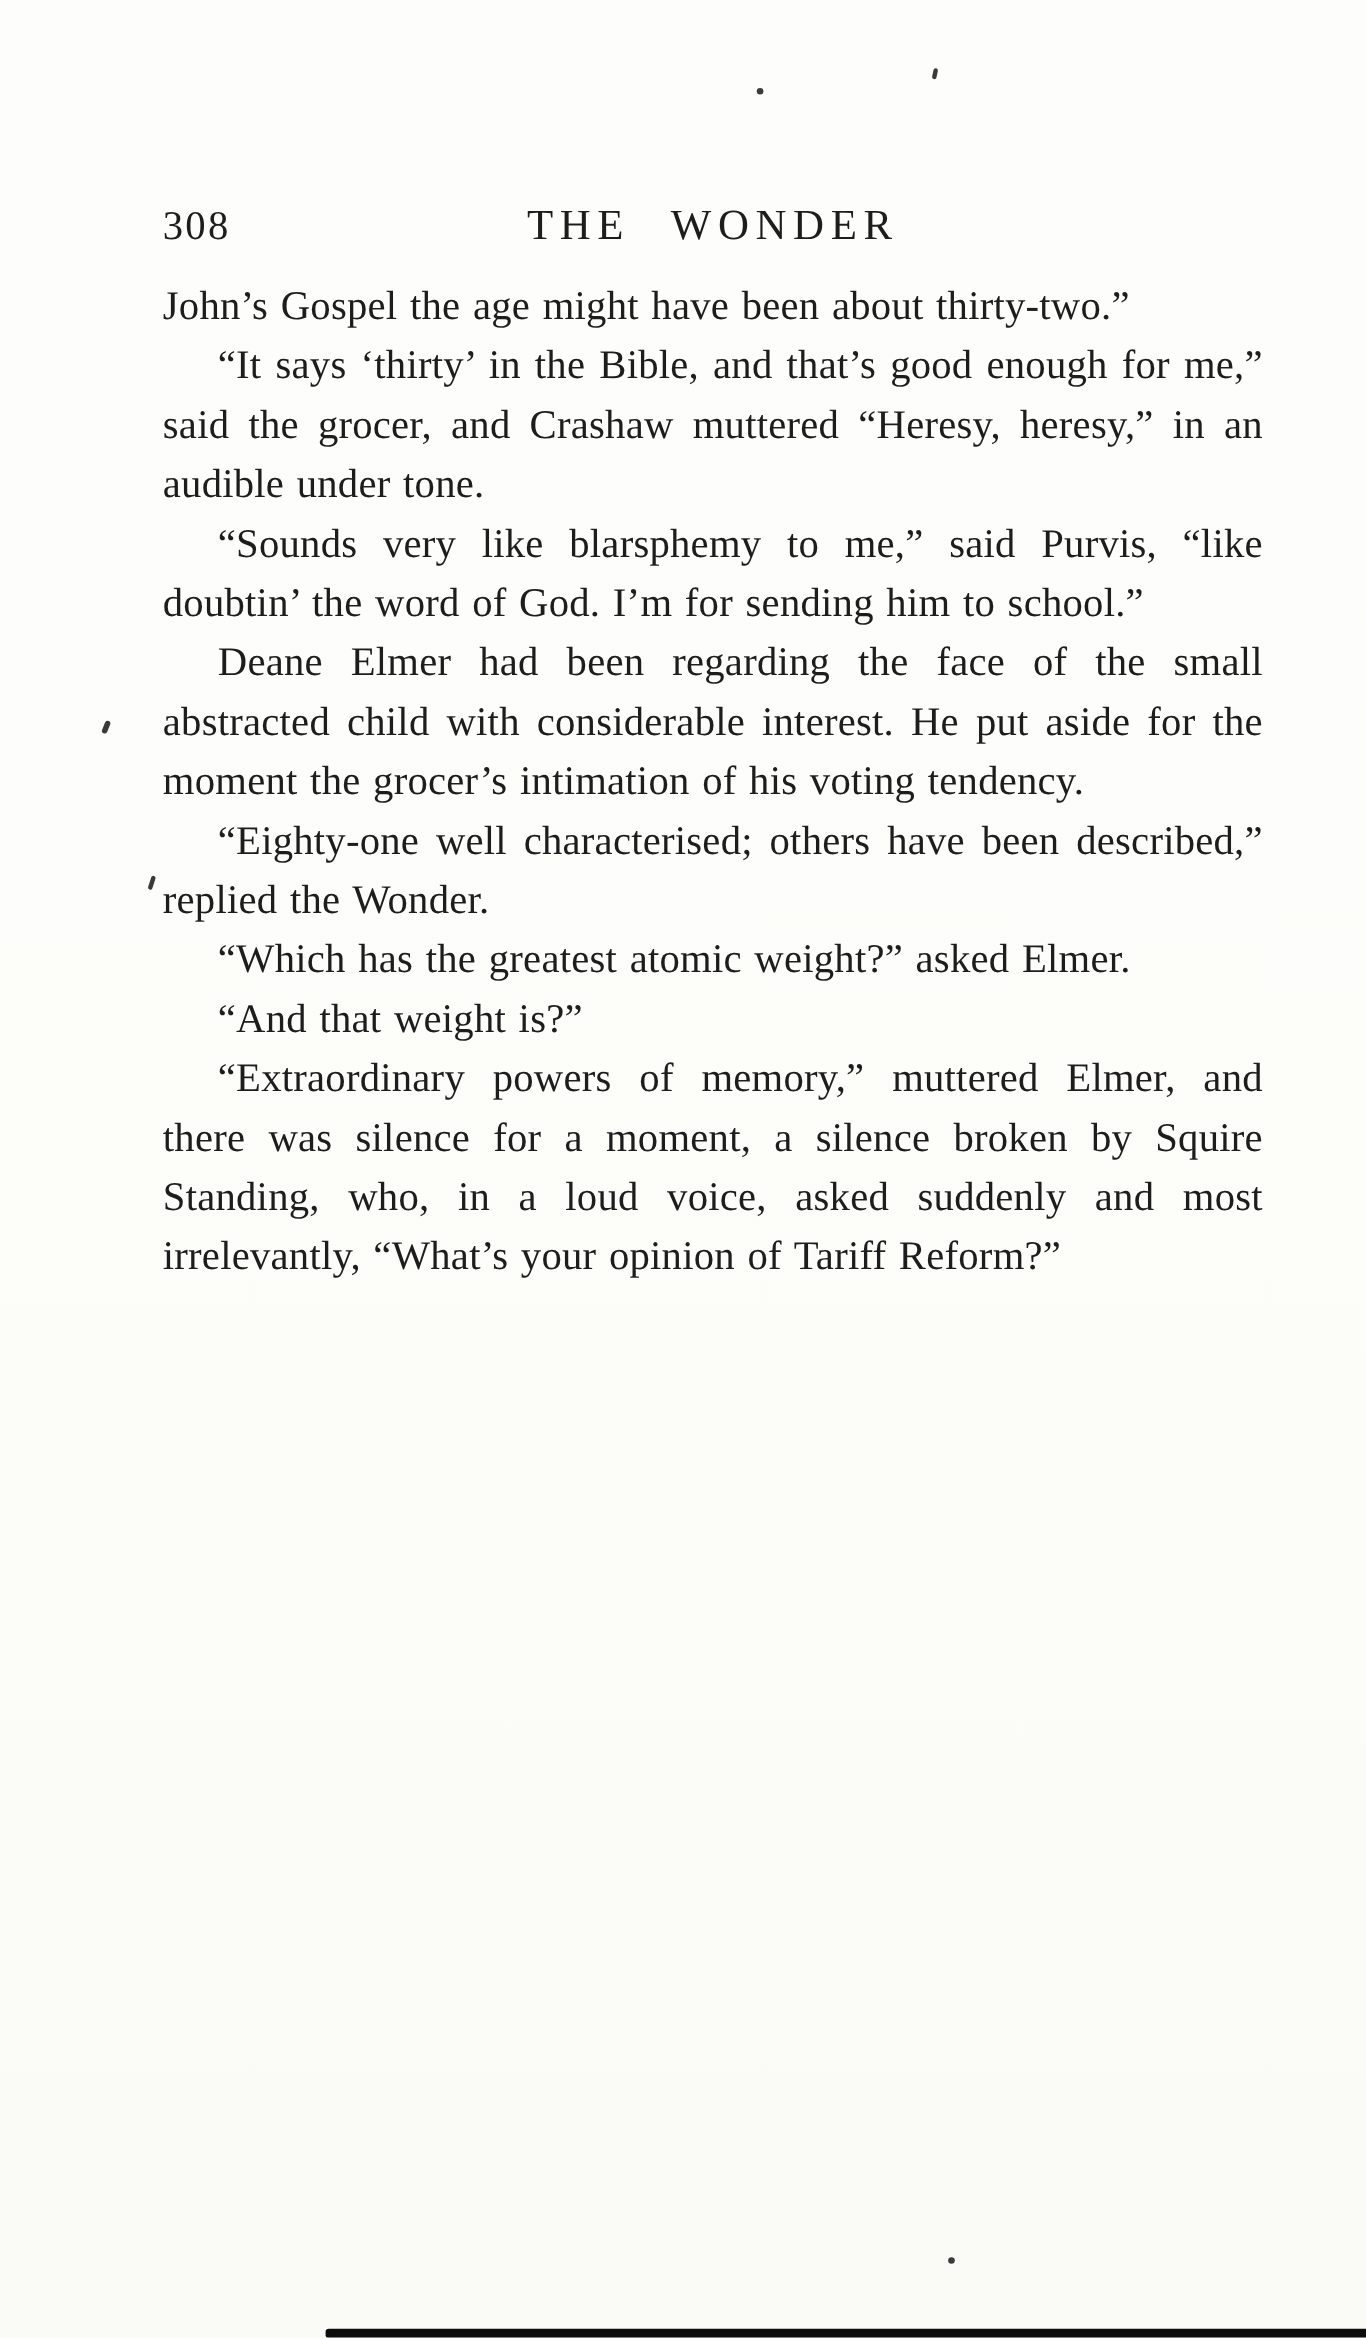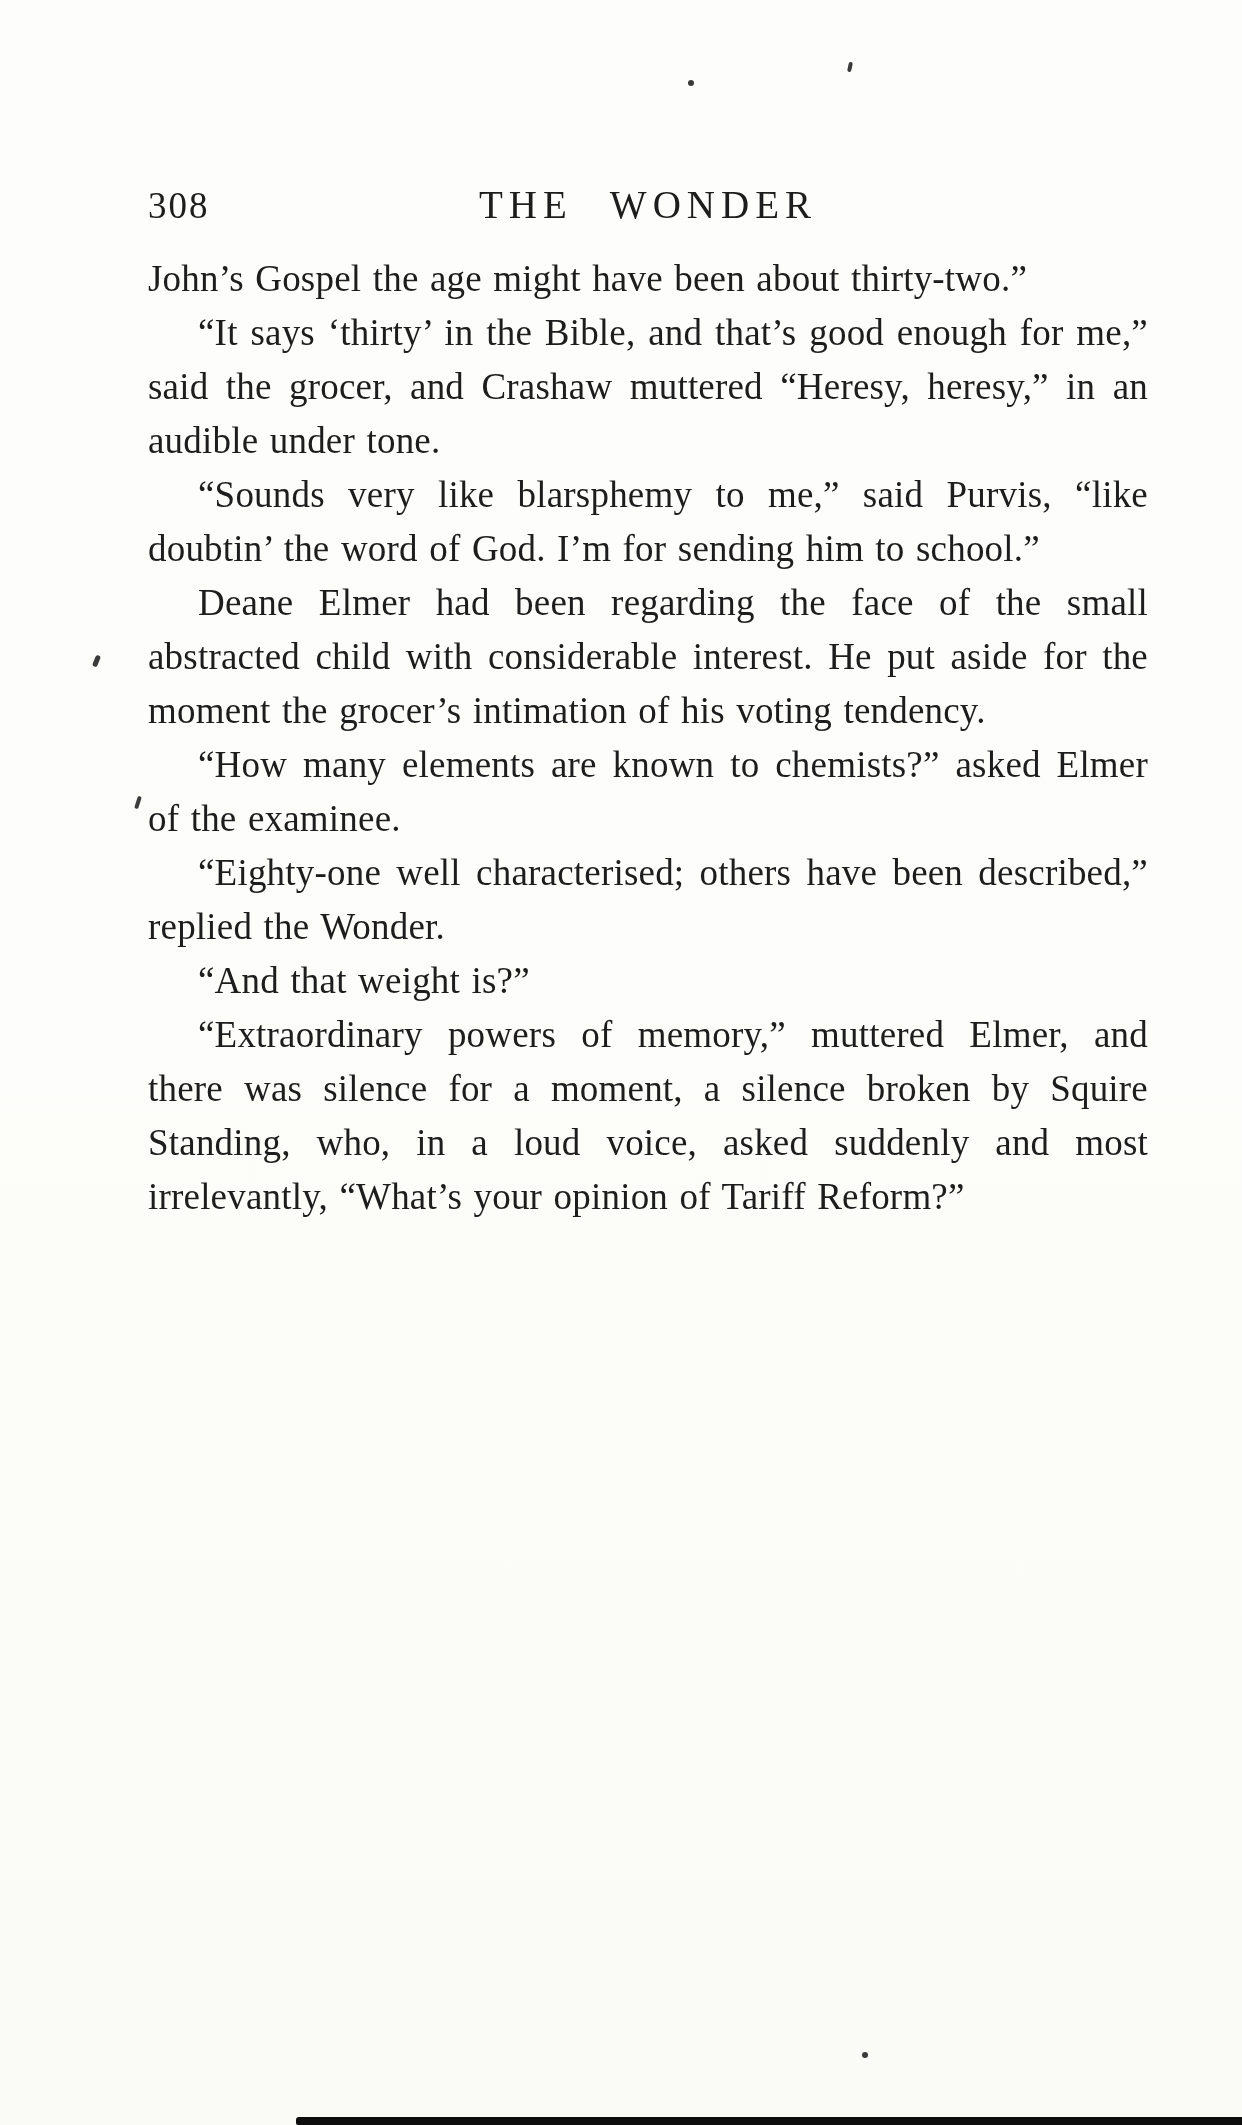--- a/index.html
+++ b/index.html
@@ -105,22 +105,22 @@
   <div class="running-head">
     <span class="page-number">308</span>
     <span class="head-title">THE WONDER</span>
   </div>
 
   <div class="text-block">
     <p>John’s Gospel the age might have been about thirty-two.”</p>
     <p class="indent">“It says ‘thirty’ in the Bible, and that’s good enough for me,” said the grocer, and Crashaw muttered “Heresy, heresy,” in an audible under tone.</p>
     <p class="indent">“Sounds very like blarsphemy to me,” said Purvis, “like doubtin’ the word of God. I’m for sending him to school.”</p>
     <p class="indent">Deane Elmer had been regarding the face of the small abstracted child with considerable interest. He put aside for the moment the grocer’s intimation of his voting tendency.</p>
-    <p class="indent">“How many elements are known to chemists?” asked Elmer of the examinee.</p>
     <p class="indent">“Eighty-one well characterised; others have been described,” replied the Wonder.</p>
+    <p class="indent">“Which has the greatest atomic weight?” asked Elmer.</p>
     <p class="indent">“And that weight is?”</p>
     <p class="indent">“Extraordinary powers of memory,” muttered Elmer, and there was silence for a moment, a silence broken by Squire Standing, who, in a loud voice, asked suddenly and most irrelevantly, “What’s your opinion of Tariff Reform?”</p>
   </div>
 
   <span class="speck speck-dot-top"></span>
   <span class="speck speck-tick-top"></span>
   <span class="speck speck-comma-margin"></span>
   <span class="speck speck-grave-margin"></span>
   <span class="speck speck-dot-bottom"></span>
   <div class="scan-edge"></div>

